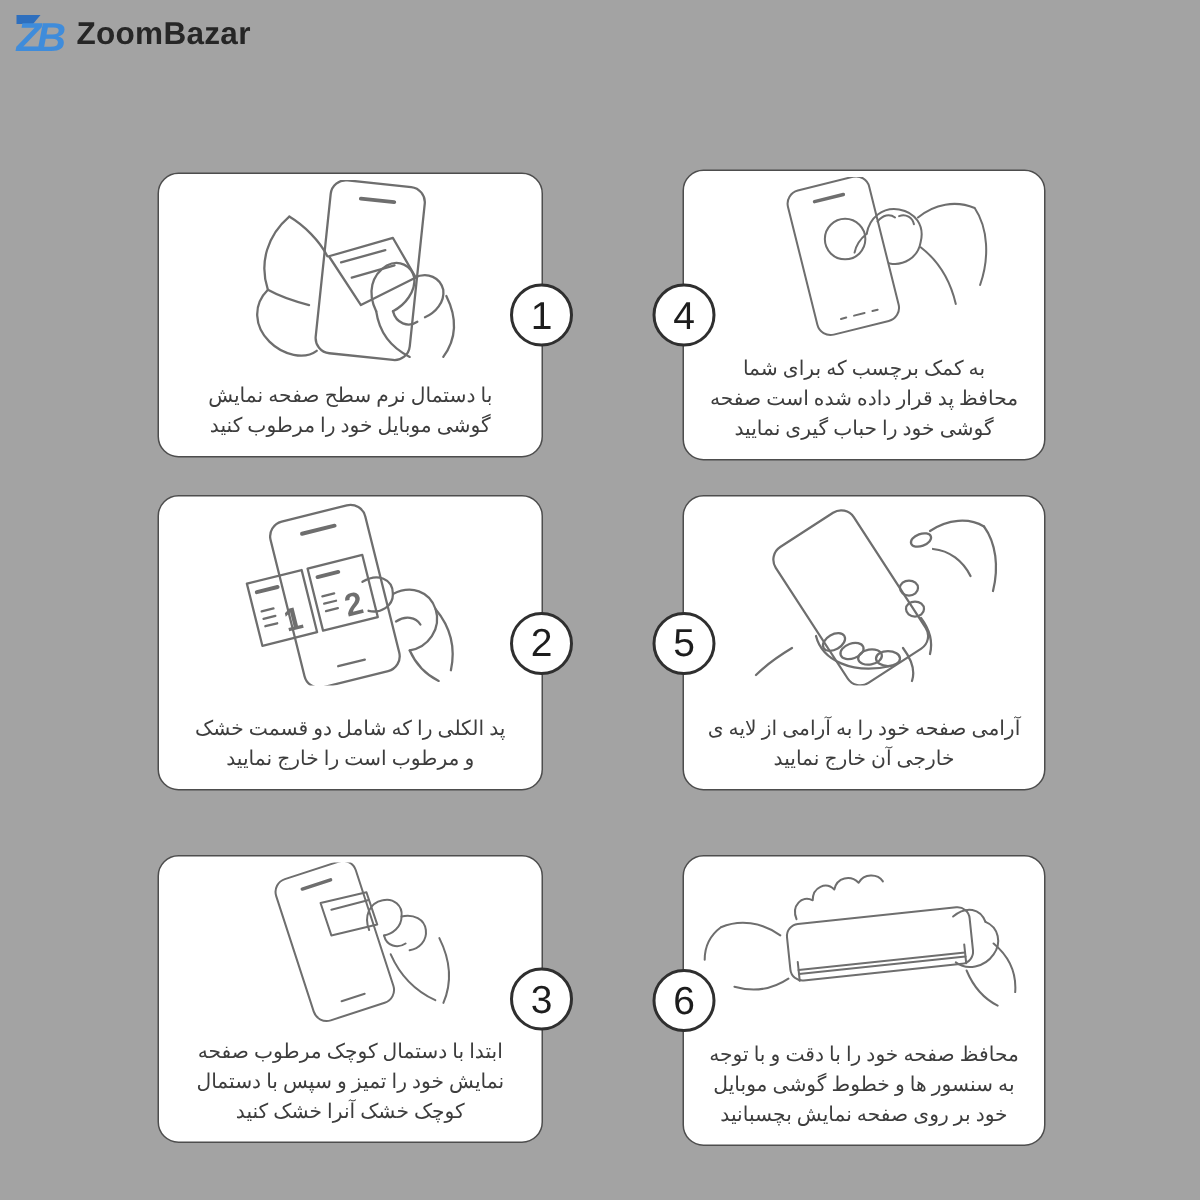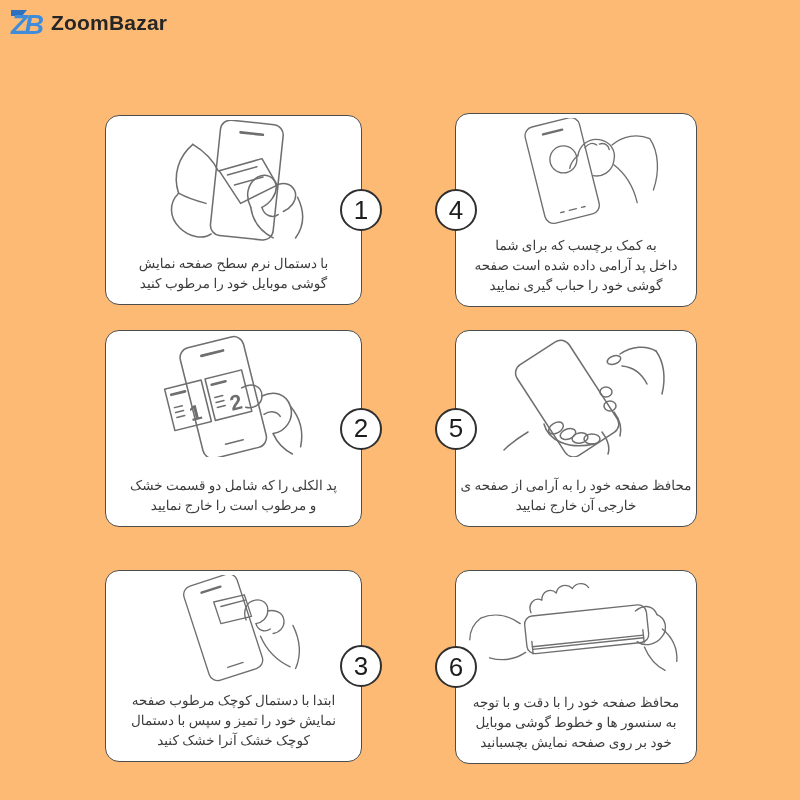--- a/index.html
+++ b/index.html
@@ -1,16 +1,16 @@
 <!DOCTYPE html>
 <html><head>
 <meta charset="utf-8">
 <style>
   html,body{margin:0;padding:0;background:#ffffff;}
-  .page{position:relative;width:800px;height:800px;background:#fdba74;overflow:hidden;
+  .page{position:relative;width:800px;height:800px;background:#a3a3a3;overflow:hidden;
         font-family:"Liberation Sans",sans-serif;}
   
   .logo{position:absolute;top:8px;left:10px;display:flex;align-items:center;gap:5px;}
   .logo-icon{width:36px;height:30px;display:block;}
   .logo-text{font-family:"Liberation Sans",sans-serif;font-size:21px;font-weight:600;
              color:#262626;letter-spacing:0.2px;}
   
   .title{position:absolute;top:30px;left:0;width:100%;text-align:center;direction:rtl;
          font-family:"DejaVu Sans",sans-serif;font-size:40px;font-weight:500;color:#151515;}
   
@@ -154,21 +154,21 @@
       <circle cx="106" cy="46" r="15"></circle>
       <g>
         <path d="M122,42 C124,30 134,22 146,24 C158,26 165,36 162,48 C160,60 149,66 139,64"></path>
         <path d="M130,33 C134,28 139,27 143,30 M146,29 C151,27 156,30 157,35"></path>
         <path d="M122,42 C117,46 114,51 113,56"></path>
         <path d="M160,30 C172,20 188,17 202,23 M162,52 C175,62 184,77 188,94 M202,23 C212,38 213,60 206,80"></path>
       </g>
     </svg>
     <div class="caption">
       <div>به کمک برچسب که برای شما</div>
-      <div>داخل پد آرامی داده شده است صفحه</div>
+      <div>محافظ پد قرار داده شده است صفحه</div>
       <div>گوشی خود را حباب گیری نمایید</div>
     </div>
     <div class="badge badge-left">4</div>
   </section>
 
   <section class="step s5">
     <svg class="art ln" viewBox="0 0 240 120" preserveAspectRatio="xMidYMid meet">
       <g transform="rotate(-33 112 62)">
         <rect x="80" y="8" width="62" height="108" rx="10"></rect>
       </g>
@@ -184,21 +184,21 @@
       <g>
         <ellipse cx="100" cy="92" rx="8" ry="5" transform="rotate(-30 100 92)"></ellipse>
         <ellipse cx="112" cy="98" rx="8" ry="5" transform="rotate(-20 112 98)"></ellipse>
         <ellipse cx="124" cy="102" rx="8" ry="5" transform="rotate(-10 124 102)"></ellipse>
         <ellipse cx="136" cy="103" rx="8" ry="5"></ellipse>
         <path d="M88,88 C92,104 112,114 138,108"></path>
         <path d="M72,96 C62,102 54,108 48,114 M146,96 C152,104 154,112 152,118"></path>
       </g>
     </svg>
     <div class="caption">
-      <div>محافظ صفحه خود را به آرامی از صفحه ی</div>
+      <div>آرامی صفحه خود را به آرامی از لایه ی</div>
       <div>خارجی آن خارج نمایید</div>
     </div>
     <div class="badge badge-left">5</div>
   </section>
 
   <section class="step s6">
     <svg class="art ln short" viewBox="0 0 240 120" preserveAspectRatio="xMidYMid meet">
       <g transform="rotate(-6 125 62)">
         <rect x="64" y="40" width="136" height="42" rx="9"></rect>
         <path d="M70,74 L194,74 M70,77 L194,77"></path>

